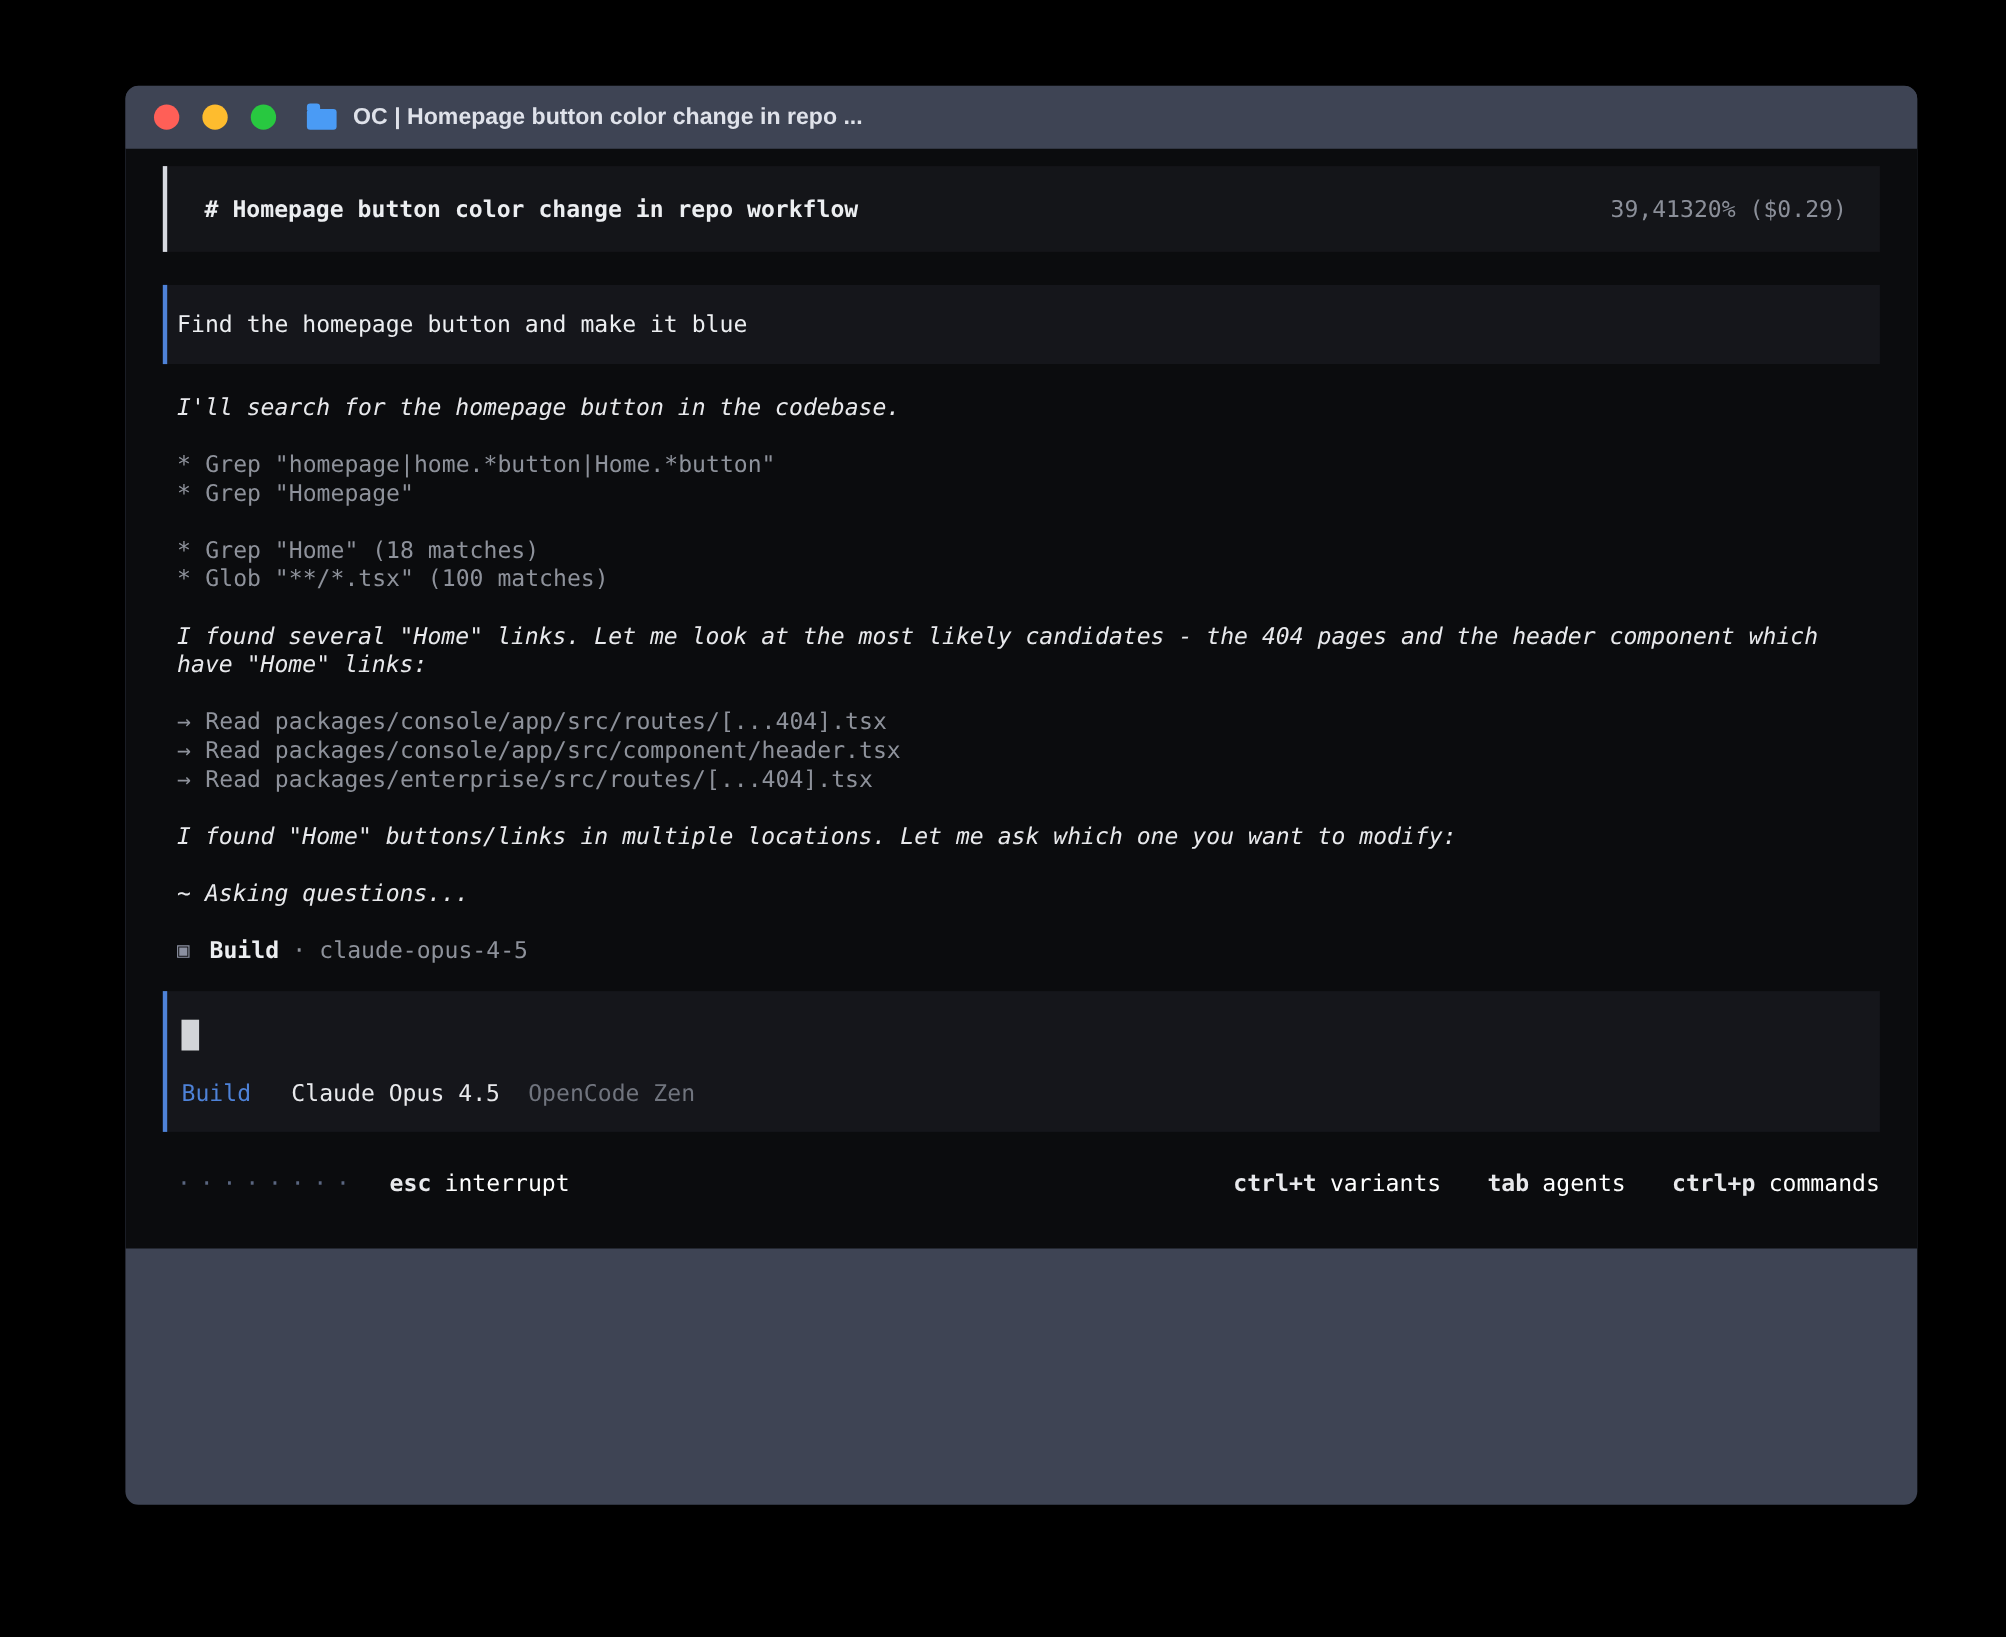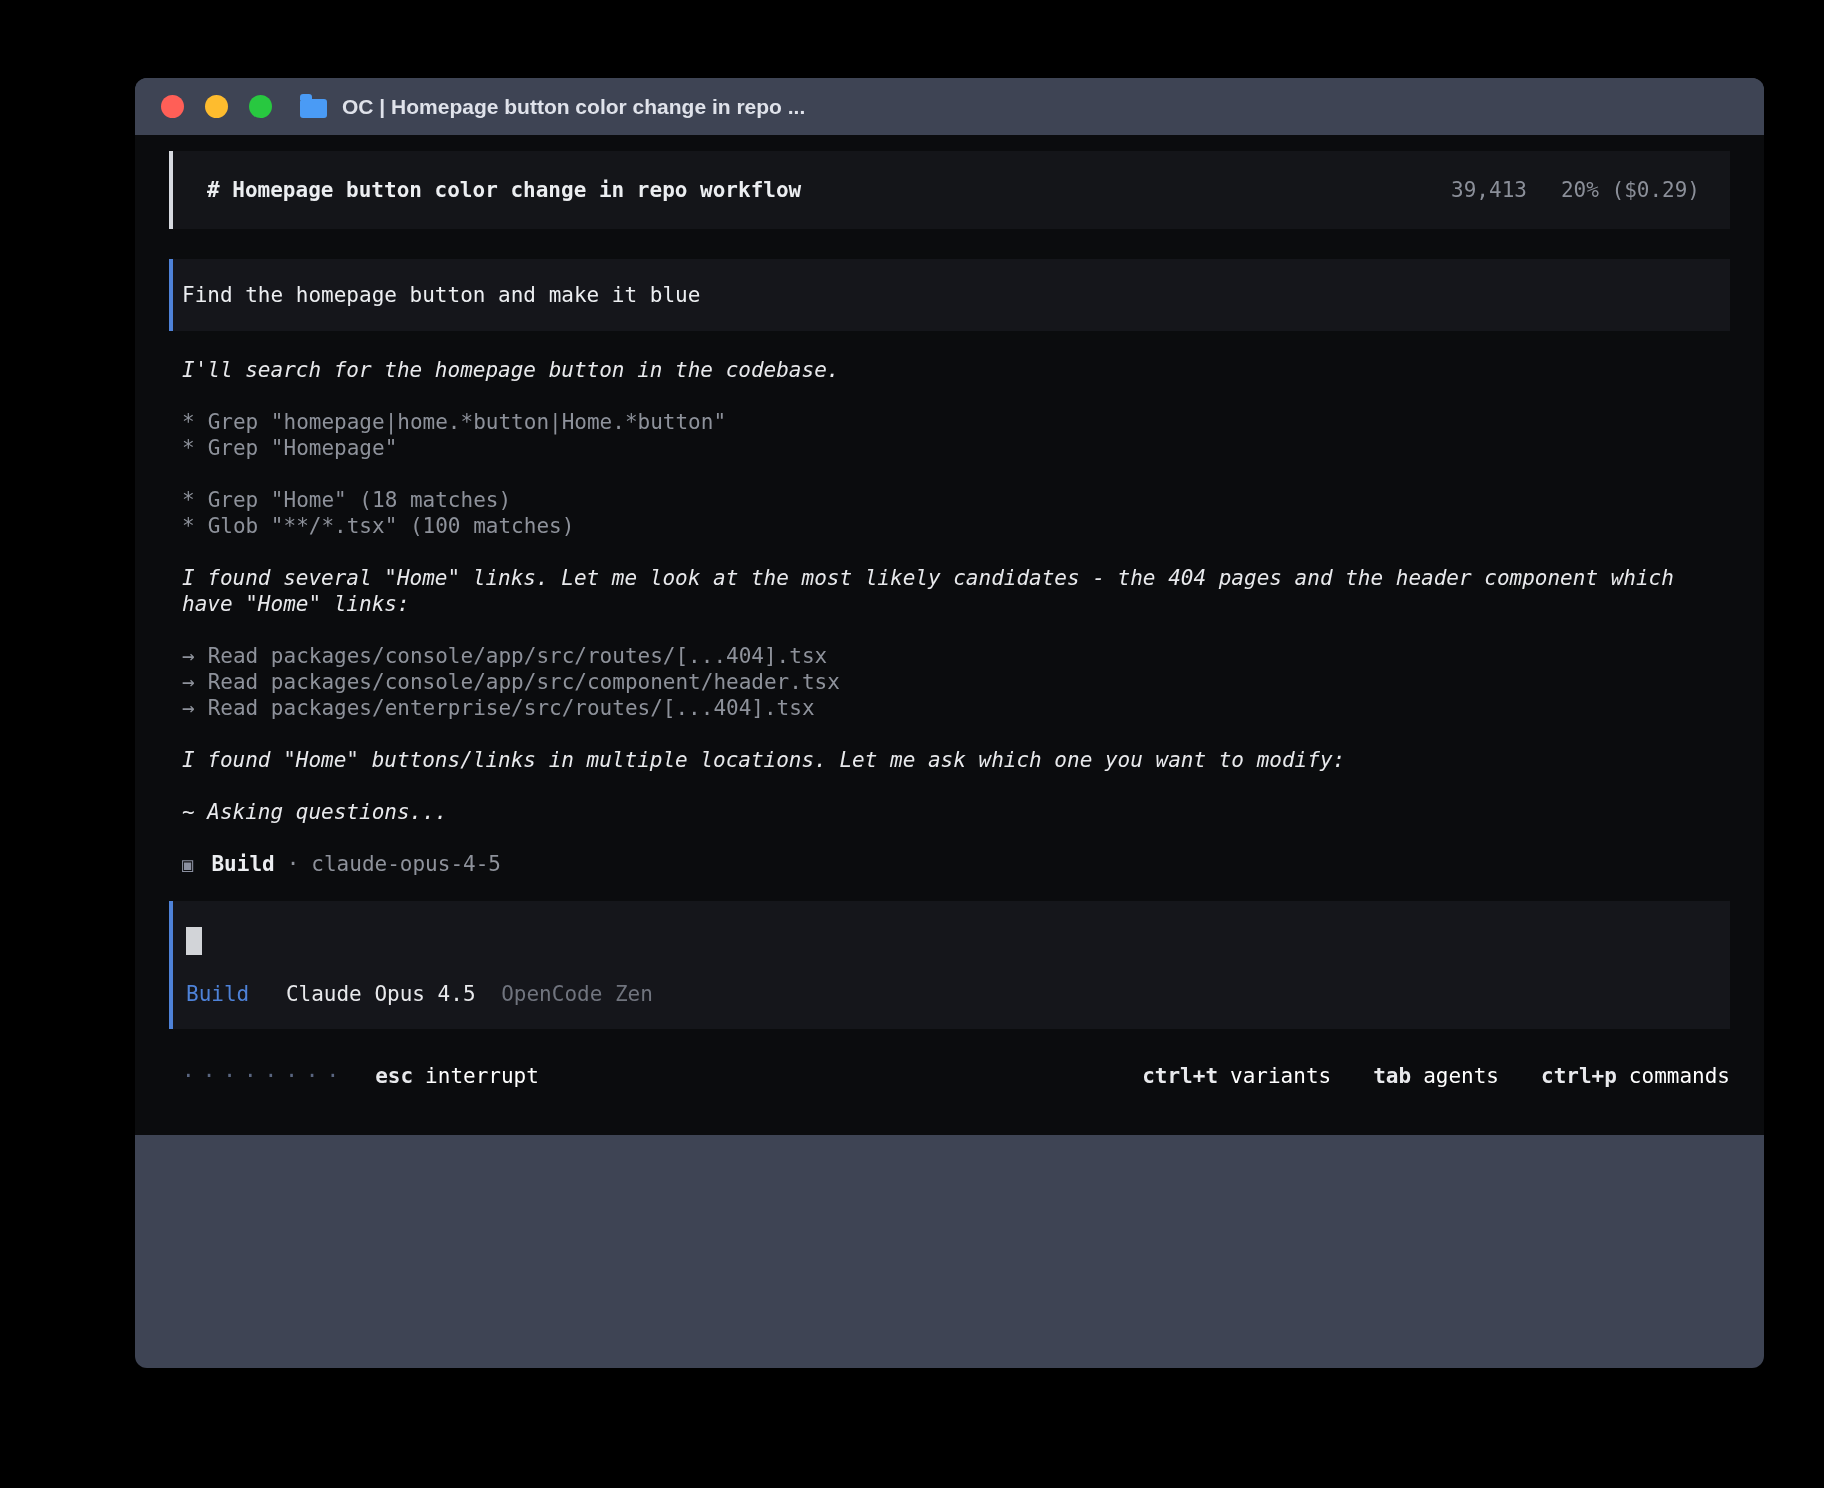--- a/index.html
+++ b/index.html
@@ -5,21 +5,21 @@
   html, body {
     margin: 0;
     padding: 0;
     width: 1824px;
     height: 1488px;
     background: #000000;
     font-family: "DejaVu Sans Mono", "Liberation Mono", monospace;
   }
   .window {
     position: absolute;
-    left: 135px;
+    left: 114px;
     top: 78px;
     width: 1629px;
     height: 1290px;
     background: #3e4454;
     border-radius: 12px;
     overflow: hidden;
     box-shadow: 0 18px 50px rgba(0,0,0,0.7);
   }
   
   .titlebar {
@@ -90,21 +90,21 @@
   }
   .session-header {
     display: flex;
     justify-content: space-between;
     align-items: center;
     background: #141519;
     border-left: 4px solid #d7dae0;
     padding: 26px 30px 26px 34px;
   }
   .session-title { font-weight: bold; color: #eceef1; }
-  .session-meta { color: #8b8f99; display: flex; gap: 34px; }
+  .session-meta { color: #8b8f99; display: flex; }
   .user-block {
     margin-top: 30px;
     background: #15161b;
     border-left: 4px solid #4e82d8;
     padding: 23px 20px 23px 9px;
     color: #eceef1;
   }
   .txt {
     margin: 26px 0 0 13px;
     color: #e8e9ec;

